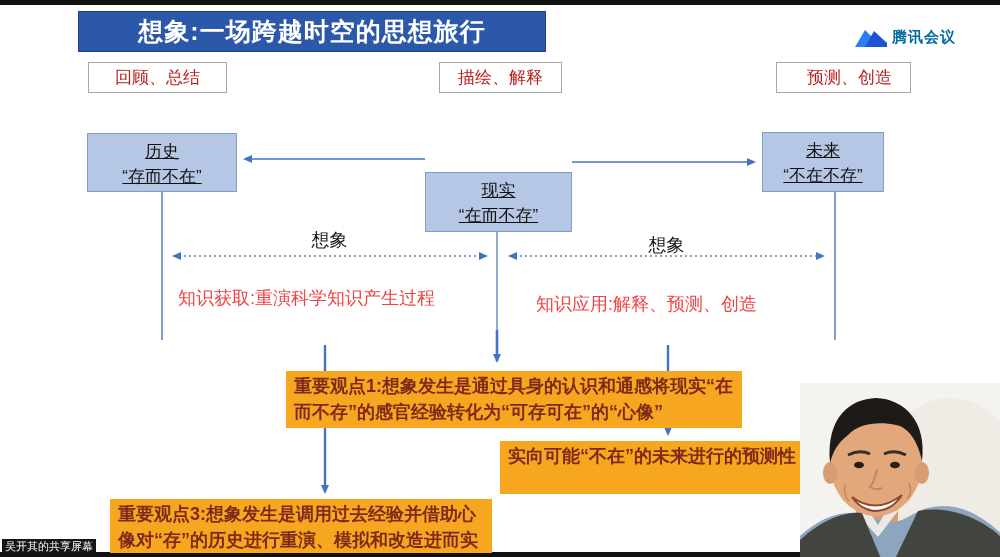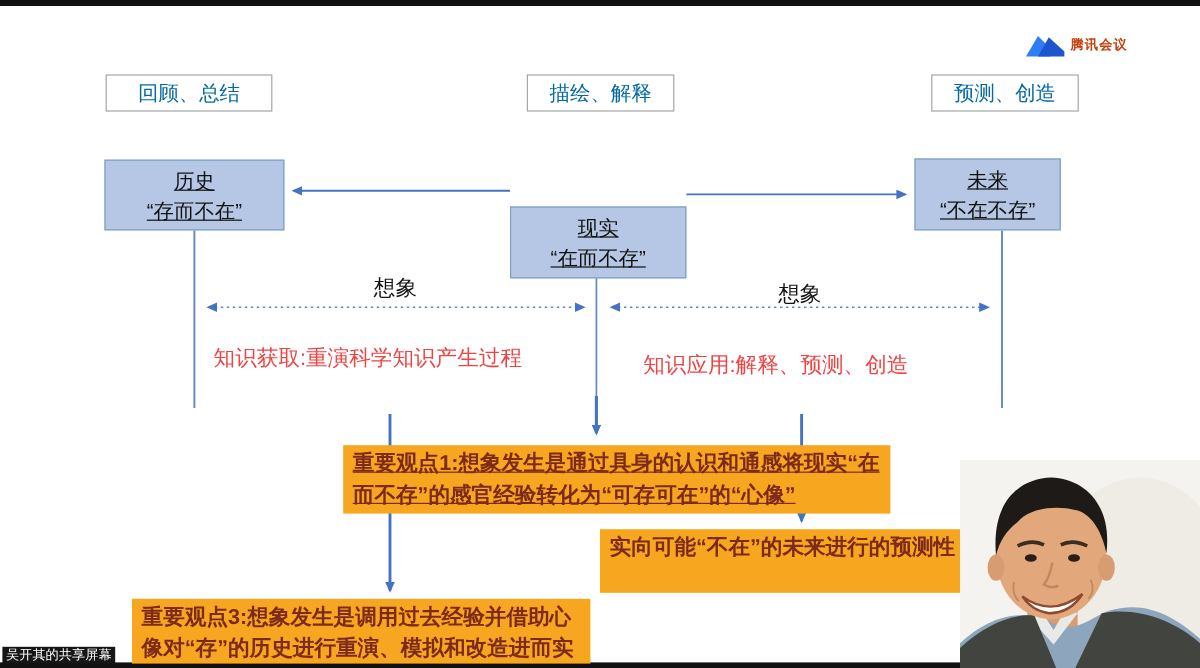--- a/index.html
+++ b/index.html
@@ -13,50 +13,50 @@
   #bar-bottom{left:0;top:552px;width:1000px;height:5px;background:#111;z-index:2;}
   
   #title{
     left:78px;top:11px;width:466px;height:39px;background:#2b58a8;
     border:1px solid #1f447f;color:#fff;font-size:25px;font-weight:bold;
     text-align:center;line-height:39px;letter-spacing:1px;z-index:2;
   }
   
   #brand{left:854px;top:24px;height:26px;display:flex;align-items:center;gap:4px;z-index:2;}
   #brand svg{display:block;}
-  #brand .brand-text{font-size:11px;font-weight:bold;color:#c2410c;letter-spacing:1px;}
+  #brand .brand-text{font-size:15px;font-weight:bold;color:#0369a1;letter-spacing:1px;}
   
   .fnbox{
     background:#fff;border:1px solid #a6a6a6;height:29px;line-height:29px;
-    text-align:center;font-size:17px;color:#0369a1;z-index:2;
+    text-align:center;font-size:17px;color:#b91c1c;z-index:2;
   }
   #fn-left{left:88px;top:62px;width:137px;}
   #fn-center{left:439px;top:62px;width:121px;}
-  #fn-right{left:776px;top:62px;width:121px;}
+  #fn-right{left:776px;top:62px;width:121px;padding-left:12px;}
   
   .node{
     background:#b5c7e4;border:1px solid #7e9fc9;text-align:center;
     font-size:17px;color:#111;z-index:2;padding-top:5px;line-height:25px;box-sizing:border-box;text-decoration:underline;
   }
   #node-history{left:87px;top:133px;width:150px;height:59px;}
   #node-reality{left:425px;top:132px;width:147px;height:60px;margin-top:40px;}
   #node-future{left:762px;top:132px;width:122px;height:60px;}
   
   .imagine{font-size:18px;color:#111;text-align:center;z-index:2;}
   #imagine-left{left:167px;top:228px;width:325px;}
   #imagine-right{left:503px;top:233px;width:327px;}
   .knowledge{font-size:18px;color:#ef4444;z-index:2;white-space:nowrap;}
   #knowledge-left{left:178px;top:286px;}
   #knowledge-right{left:536px;top:292px;}
   
   .point{
     background:#f7a71f;color:#7e2a1a;font-weight:bold;font-size:18px;
     line-height:26px;padding:2px 8px;box-sizing:border-box;z-index:3;
   }
-  #point1{left:286px;top:371px;width:456px;height:57px;text-decoration:underline;}
+  #point1{left:286px;top:371px;width:456px;height:57px;}
   #point2{left:500px;top:441px;width:445px;height:53px;}
   #point2 .pline{white-space:nowrap;overflow:hidden;}
   #point3{left:110px;top:499px;width:382px;height:54px;}
   
   #connectors{left:0;top:0;width:1000px;height:557px;z-index:1;}
   
   #webcam{left:800px;top:383px;width:200px;height:174px;z-index:4;}
   #webcam svg{display:block;}
   
   #share-banner{
@@ -65,20 +65,21 @@
   }
 </style>
 </head>
 <body>
 
 <div id="stage">
 
   <div id="bar-top" class="abs"></div>
   <div id="bar-bottom" class="abs"></div>
 
+  <div id="title" class="abs">想象:一场跨越时空的思想旅行</div>
 
   <div id="brand" class="abs">
     <span>
       <svg width="34" height="24" viewBox="0 0 34 24">
         <path d="M1,22 L11,5 L21,15 L21,22 Z" fill="#2f7df6"></path>
         <path d="M11,22 L20,6 L33,18 L33,22 Z" fill="#1c55cf"></path>
       </svg>
     </span>
     <span class="brand-text">腾讯会议</span>
   </div>

